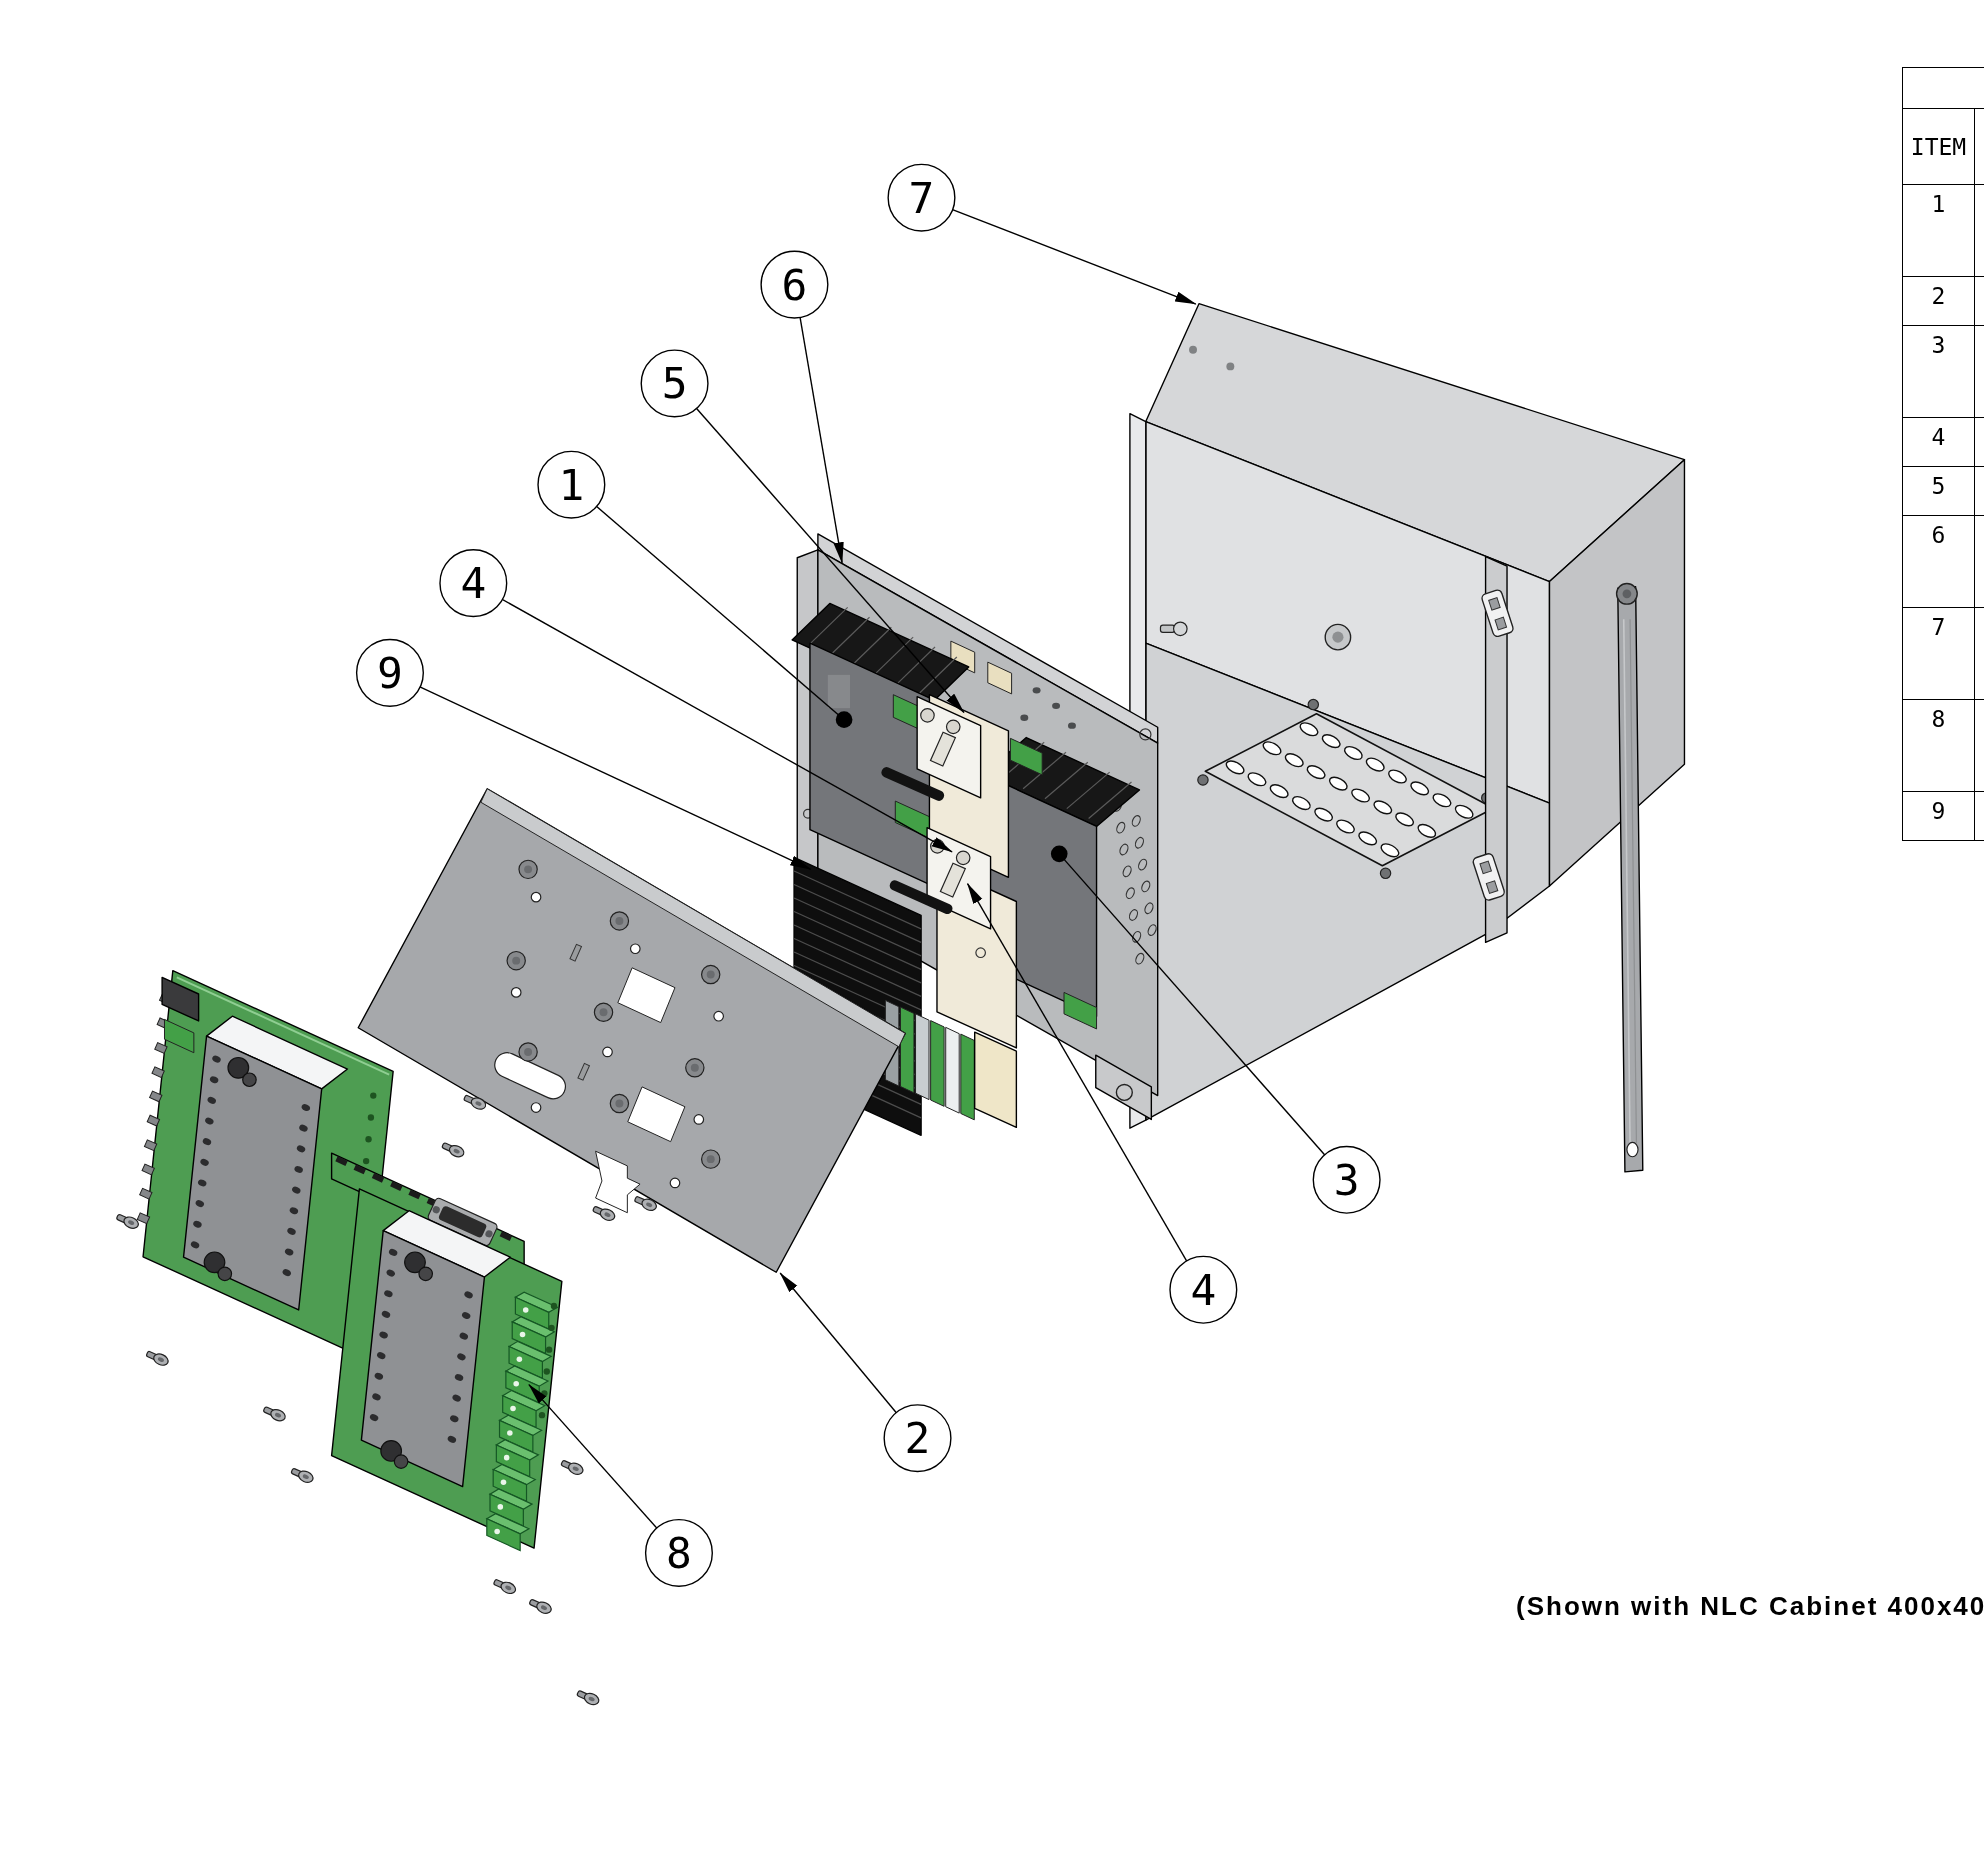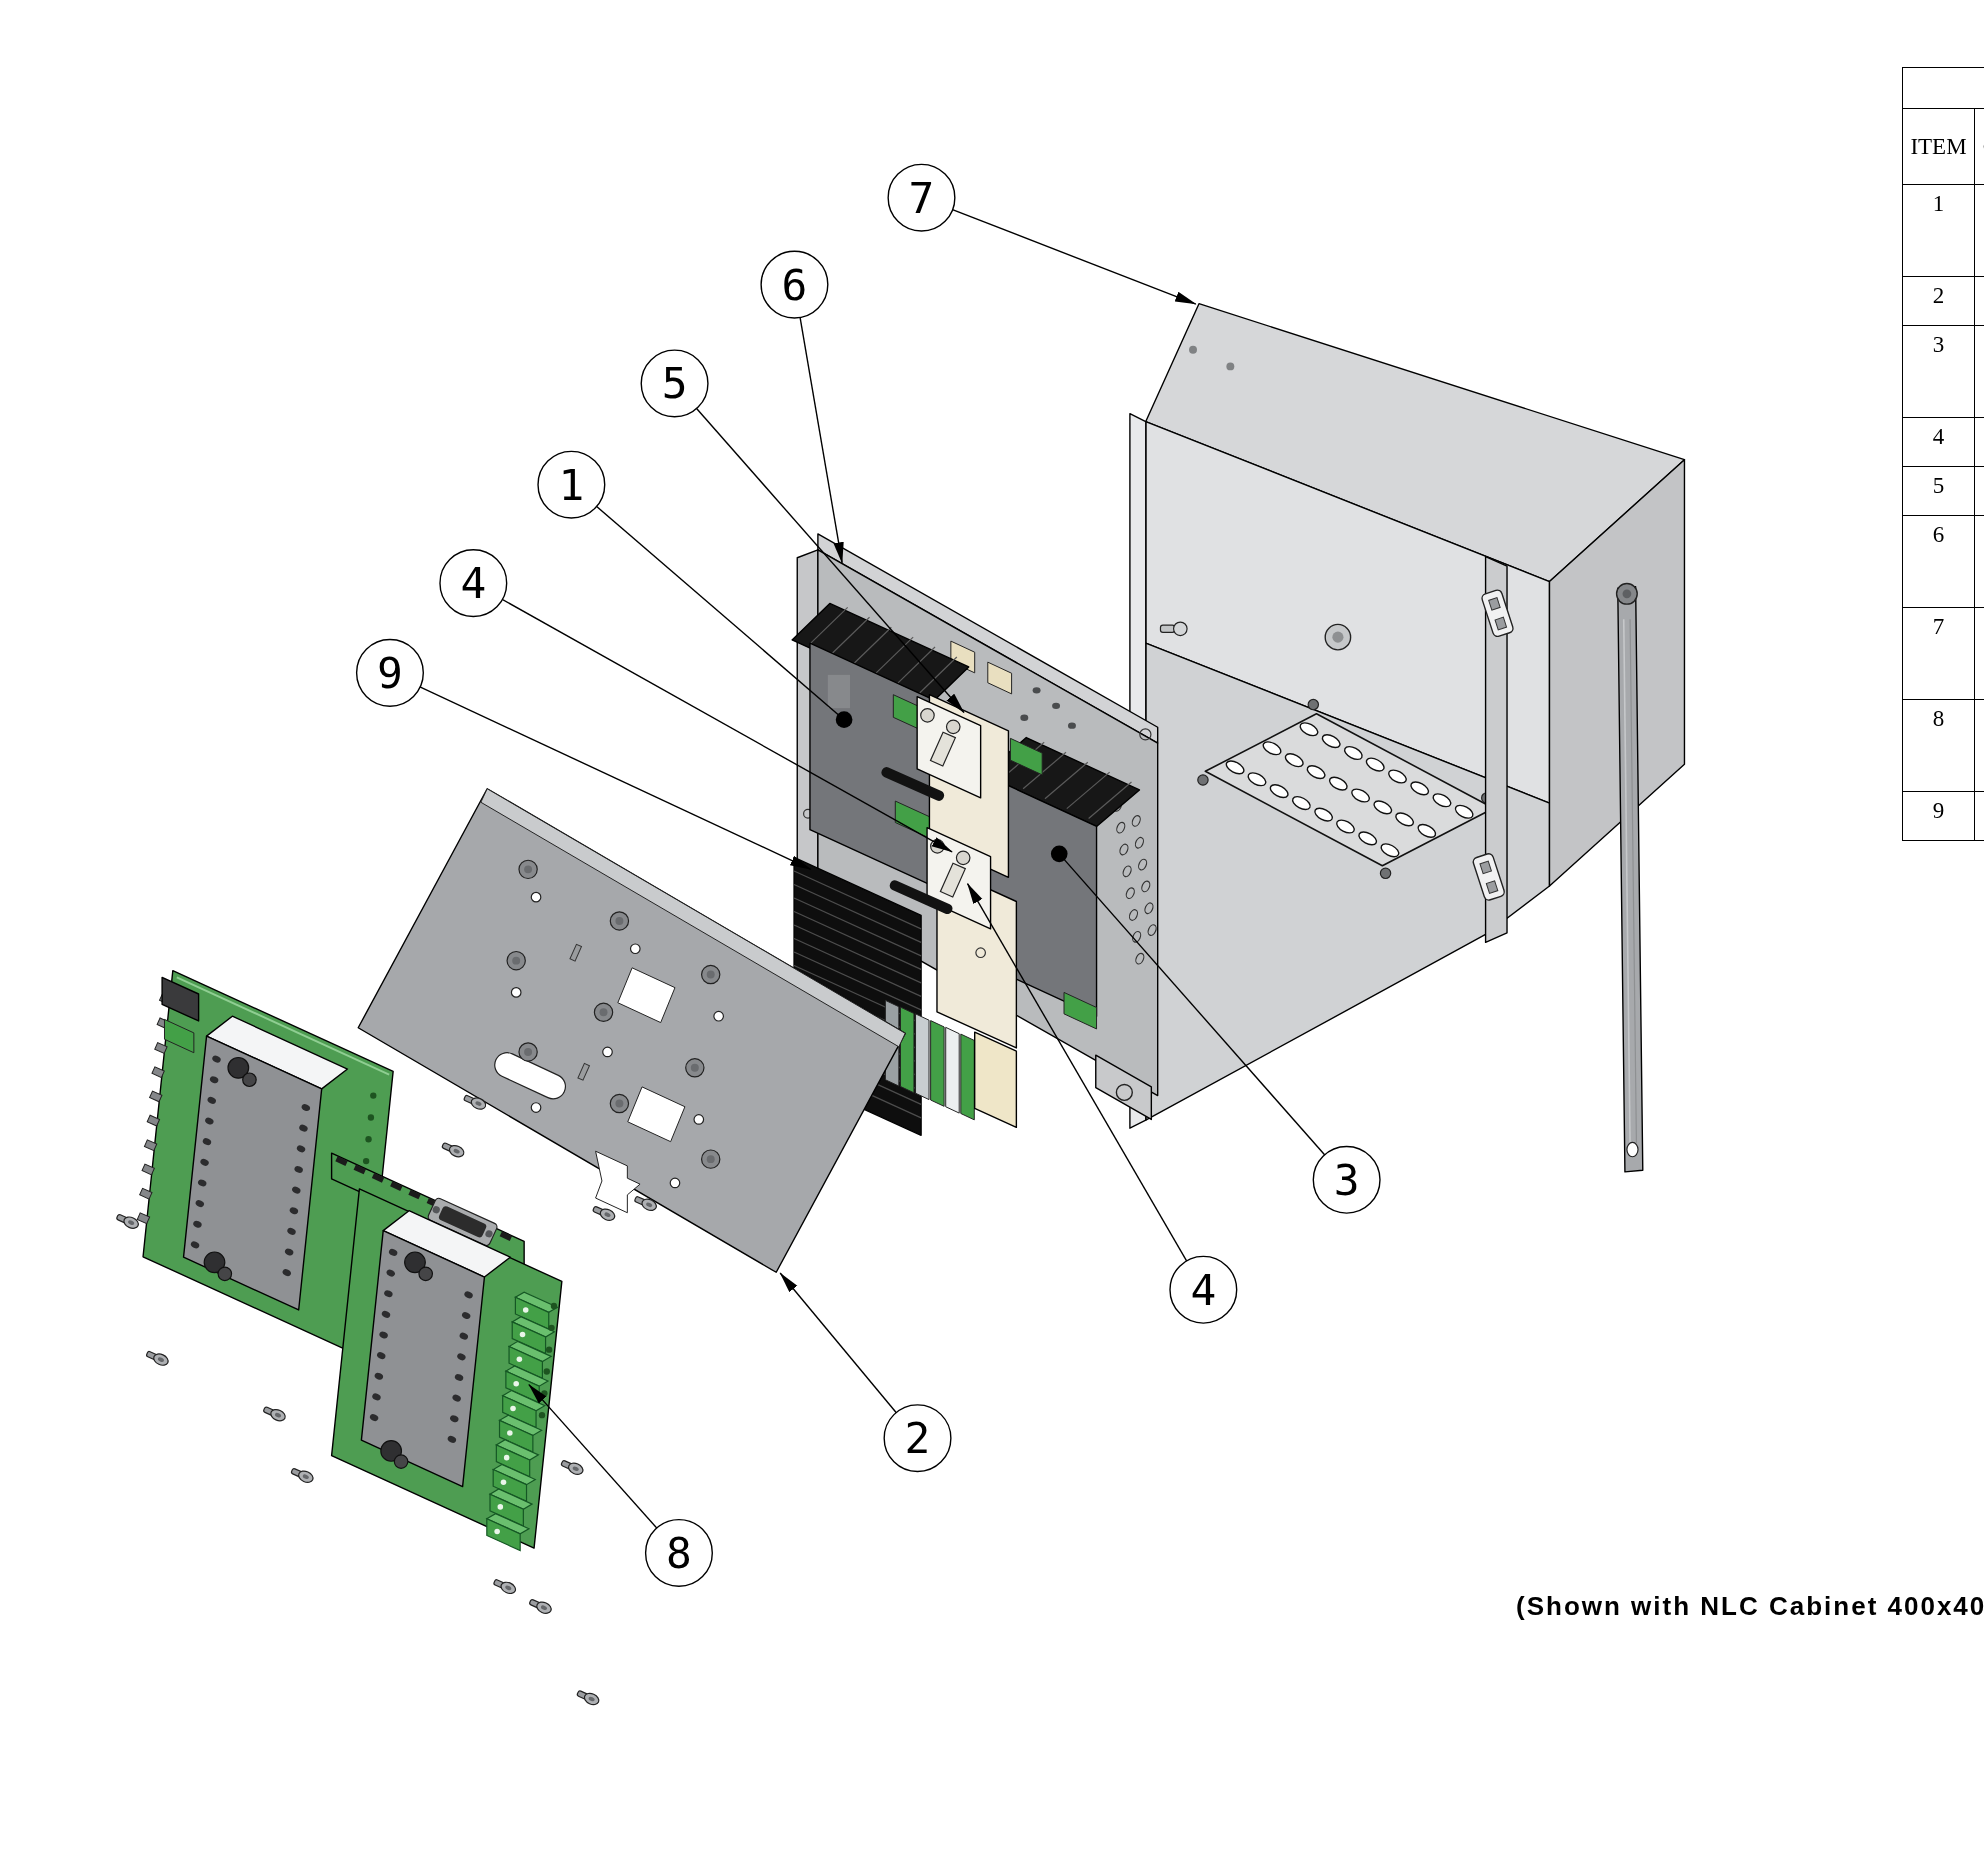--- a/index.html
+++ b/index.html
@@ -6,21 +6,21 @@
   .page{position:relative;width:2627px;height:1857px;background:#ffffff;overflow:hidden;
         font-family:"DejaVu Sans Mono",monospace;color:#000;}
   .scene{position:absolute;left:0;top:0;width:2627px;height:1857px;}
 
   
   .parts-table{position:absolute;left:1902px;top:67px;width:671px;background:#fff;
                border:1.6px solid #000;box-sizing:border-box;font-size:23px;}
   .pt-title{height:40px;display:flex;align-items:center;justify-content:center;
             font-size:25.4px;letter-spacing:0.8px;}
   .pt-row{display:grid;grid-template-columns:71px 64px 208px 1fr;border-top:1.2px solid #000;}
-  .pt-row > div{box-sizing:border-box;font-family:Liberation Serif, serif;}
+  .pt-row > div{box-sizing:border-box;}
   .pt-row > div + div{border-left:1.2px solid #000;}
   .pt-head{height:75px;}
   .pt-head > div{display:flex;align-items:center;justify-content:center;text-align:center;}
   .r1{height:48px;}
   .r2{height:91px;}
   .c-item,.c-qty{text-align:center;padding-top:6.4px;}
 
   
   .caption{position:absolute;left:1516px;top:1591px;width:1032px;
            font-family:"Liberation Sans",sans-serif;font-weight:bold;font-size:26px;

